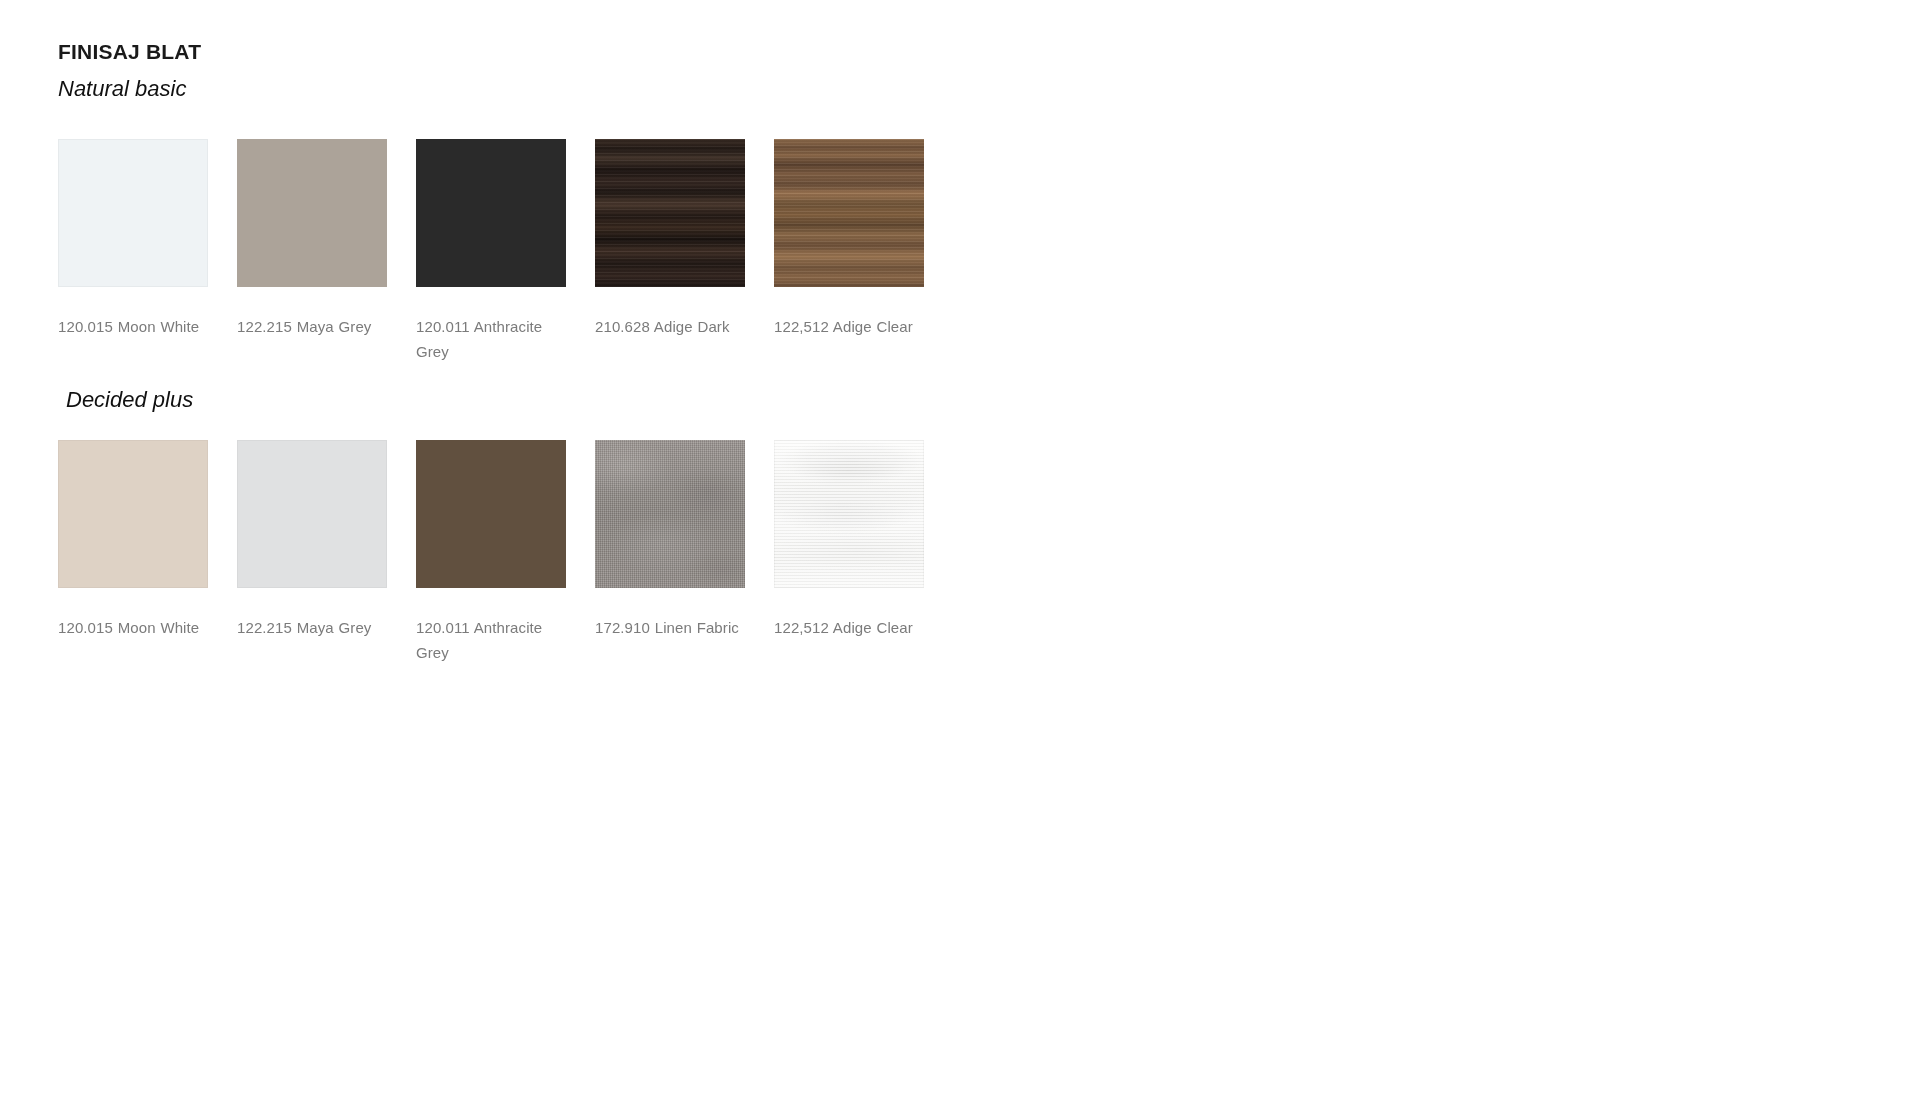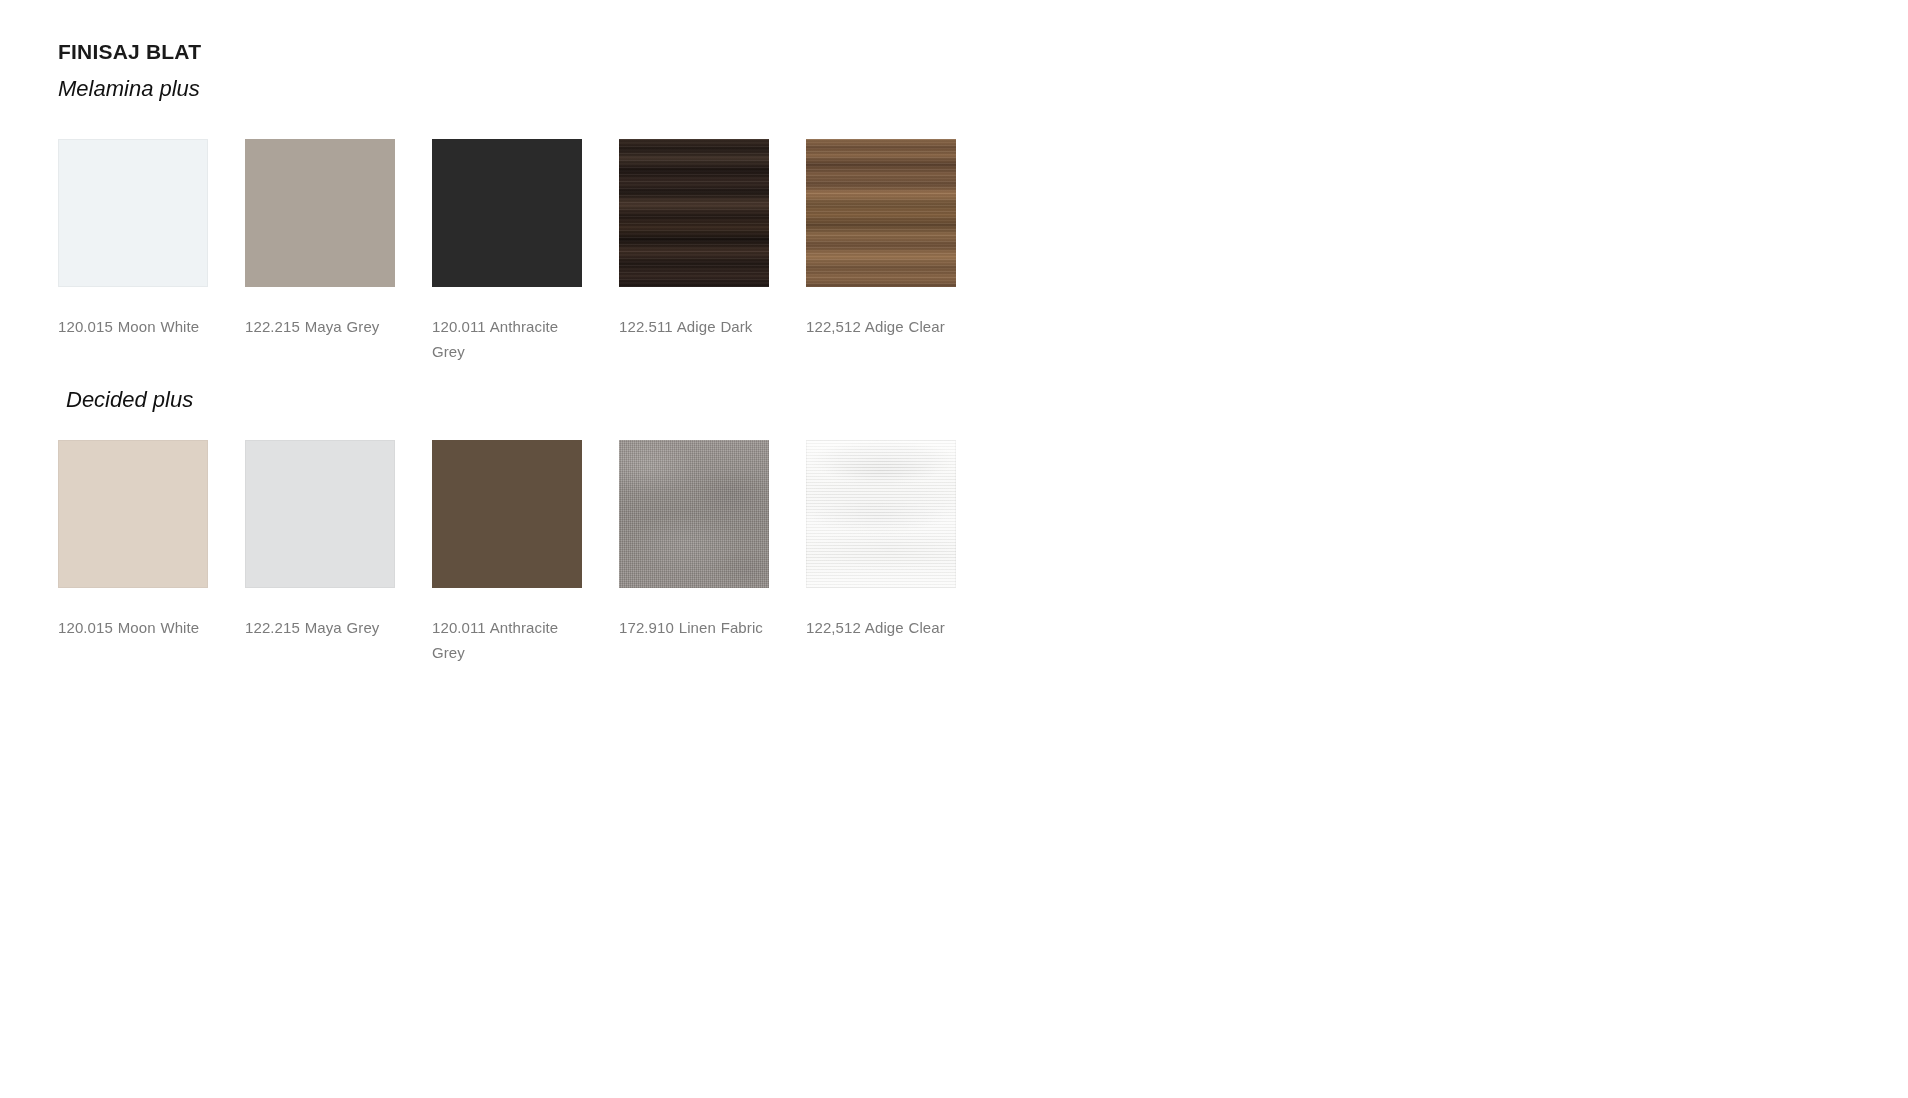--- a/index.html
+++ b/index.html
@@ -54,21 +54,21 @@
     display: flex;
     flex-direction: row;
     align-items: flex-start;
   }
   .swatch-row.row-1 { left: 58px; top: 139px; }
   .swatch-row.row-2 { left: 58px; top: 440px; }
   .swatch-row.row-3 { left: 58px; top: 690px; }
 
   .swatch-cell {
     width: 179px;
-    margin-right: 8px;
+    margin-right: 0;
     position: relative;
   }
 
   .swatch {
     width: 150px;
     height: 148px;
     position: relative;
     overflow: hidden;
     background-color: #cccccc;
   }
@@ -237,38 +237,38 @@
   
   .swatch.pale { box-shadow: inset 0 0 0 1px rgba(0,0,0,0.035); }
 </style>
 </head>
 <body>
 
 <div class="page">
 
   <div class="doc-title">FINISAJ BLAT</div>
 
-  <div class="section-title basic">Melamina plus</div>
+  <div class="section-title basic">Natural basic</div>
 
   <div class="swatch-row row-1" id="row-1">
       <div class="swatch-cell">
         <div class="swatch tex-solid pale" style="background-color: rgb(239, 243, 245);"></div>
         <div class="swatch-label">120.015 Moon White</div>
       </div>
       <div class="swatch-cell">
         <div class="swatch tex-solid" style="background-color: rgb(172, 163, 153);"></div>
         <div class="swatch-label">122.215 Maya Grey</div>
       </div>
       <div class="swatch-cell">
         <div class="swatch tex-solid" style="background-color: rgb(42, 42, 42);"></div>
         <div class="swatch-label">120.011 Anthracite Grey</div>
       </div>
       <div class="swatch-cell">
         <div class="swatch tex-adige-dark"></div>
-        <div class="swatch-label">122.511 Adige Dark</div>
+        <div class="swatch-label">210.628 Adige Dark</div>
       </div>
       <div class="swatch-cell">
         <div class="swatch tex-adige-clear"></div>
         <div class="swatch-label">122,512 Adige Clear</div>
       </div>
     </div>
 
   <div class="section-title plus">Decided plus</div>
 
   <div class="swatch-row row-2" id="row-2">

